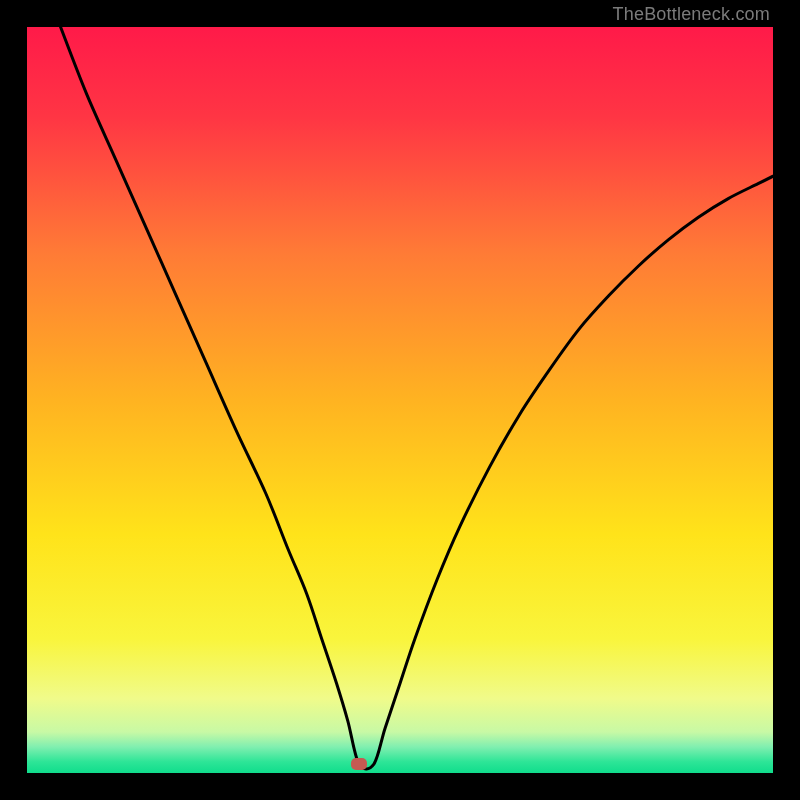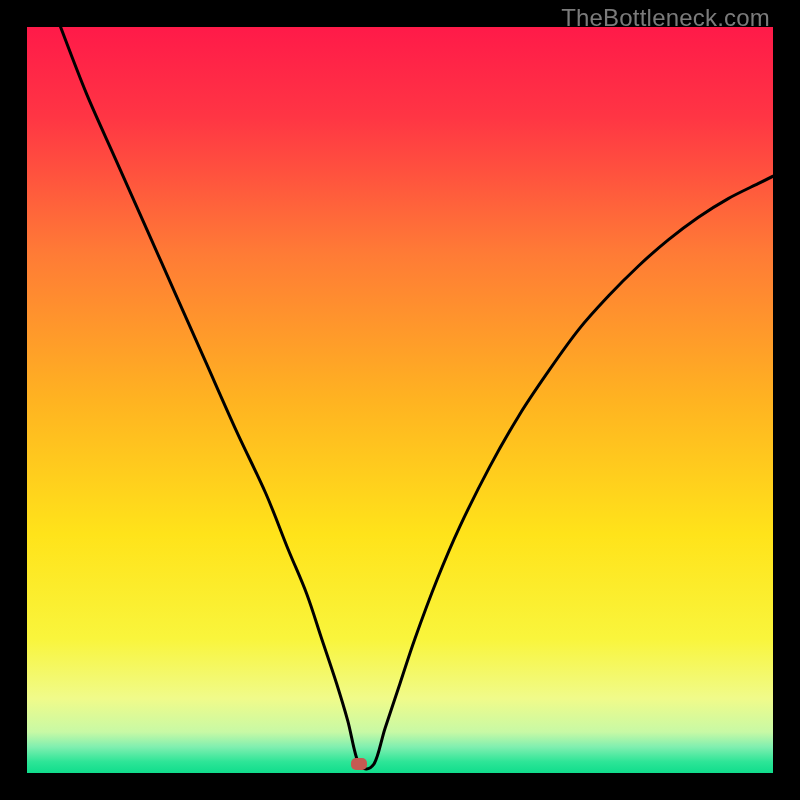--- a/index.html
+++ b/index.html
@@ -26,21 +26,21 @@
   }
   .gradient {
     position: absolute;
     inset: 0;
   }
   .watermark {
     position: absolute;
     top: 4px;
     right: 30px;
     color: #7b7b7b;
-    font-size: 24px;
+    font-size: 18px;
     font-weight: 500;
     letter-spacing: 0.2px;
   }
   svg.curve {
     position: absolute;
     inset: 0;
   }
   .marker {
     position: absolute;
     width: 16px;

